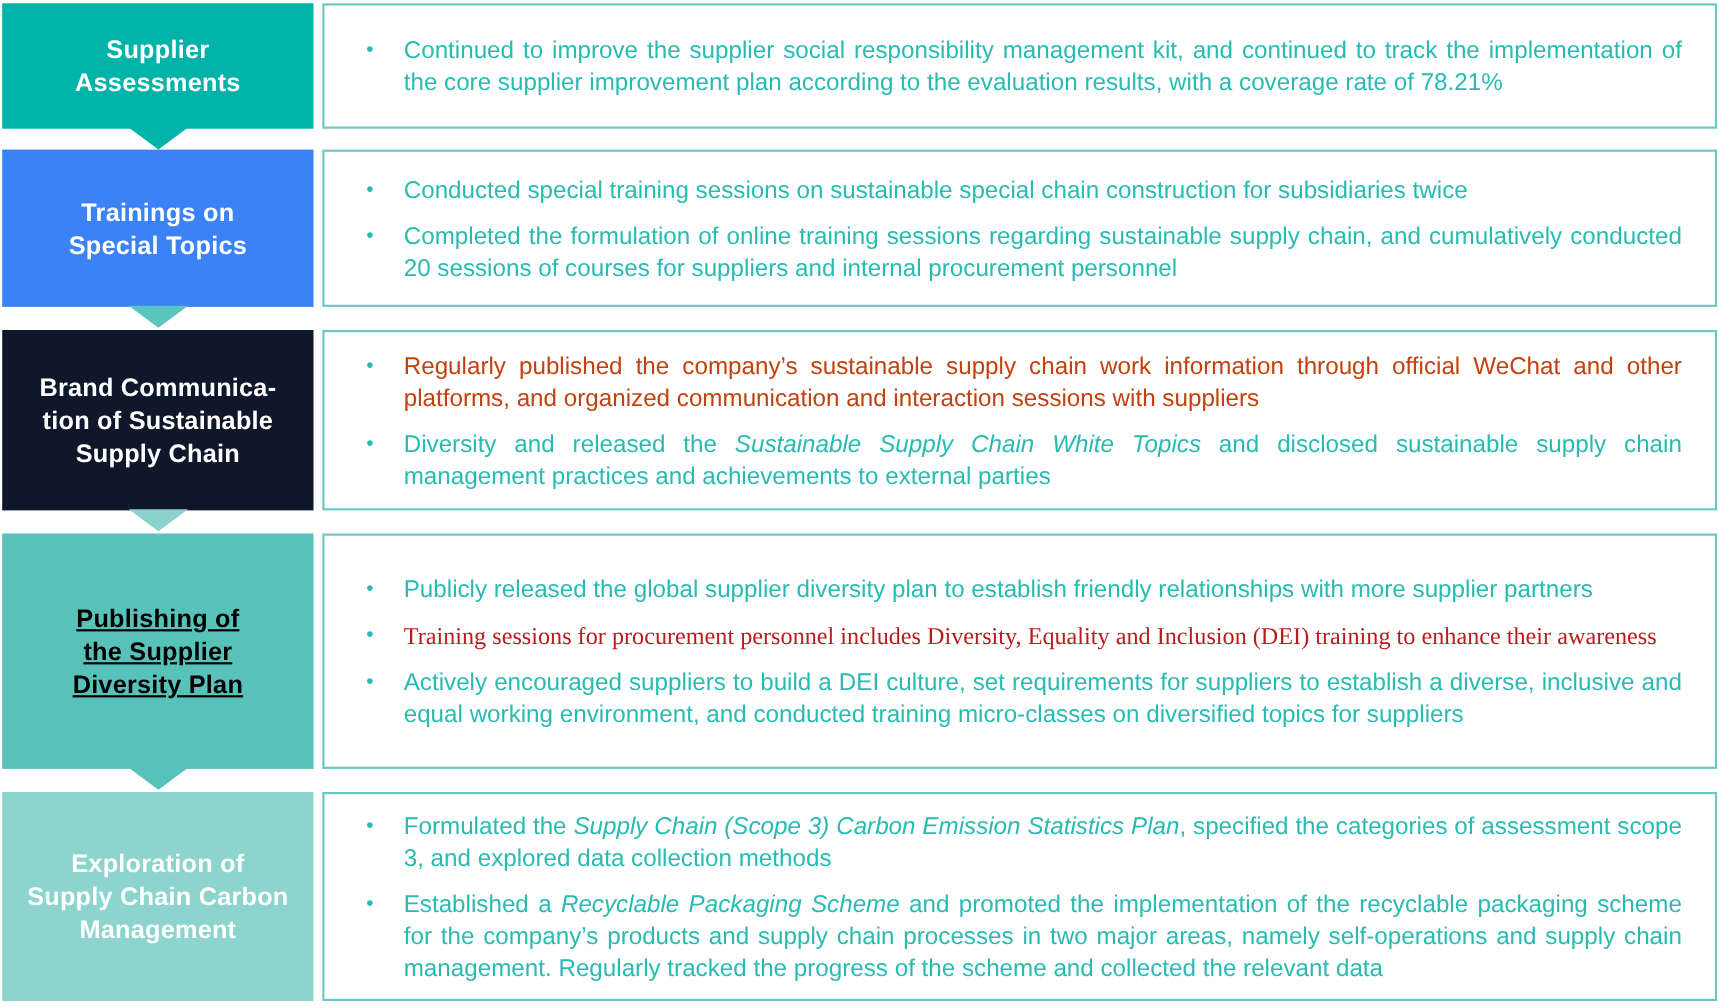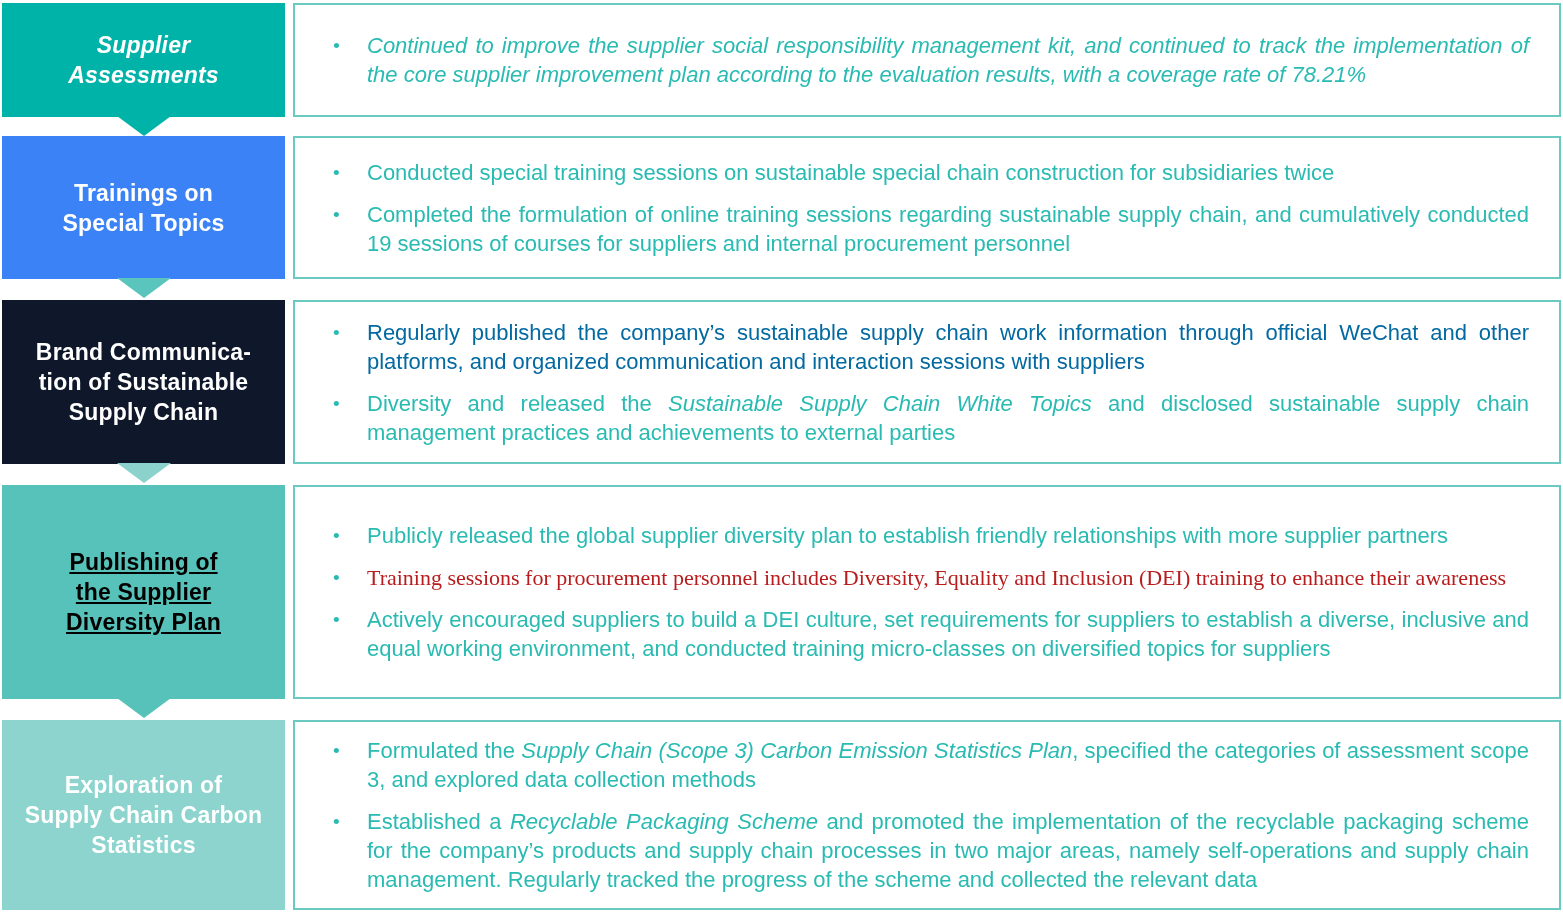--- a/index.html
+++ b/index.html
@@ -2,21 +2,21 @@
 <html><head>
 <meta charset="utf-8">
 <style>
   html,body{margin:0;padding:0;background:#ffffff;}
   body{font-family:"Liberation Sans","DejaVu Sans",sans-serif;}
   .canvas{
     width:1563px;height:916px;background:#ffffff;box-sizing:border-box;
     padding:3px 2px 0 2px;overflow:hidden;
   }
   .flow-row{display:flex;align-items:stretch;}
-  .flow-row.r1{min-height:114px;margin-bottom:19px;font-style:italic;}
+  .flow-row.r1{min-height:114px;margin-bottom:19px;}
   .flow-row.r2{min-height:143px;margin-bottom:21px;}
   .flow-row.r3{min-height:164px;margin-bottom:21px;}
   .flow-row.r4{min-height:214px;margin-bottom:21px;}
   .flow-row.r5{min-height:188px;margin-bottom:0;}
   .stage{
     width:283px;flex:0 0 283px;position:relative;
     display:flex;align-items:center;justify-content:center;
     text-align:center;color:#ffffff;
   }
   .stage-title{
@@ -69,35 +69,35 @@
 Special Topics</div>
         <div class="stage-arrow" style="border-top-color: rgb(90, 197, 188);"></div>
       </div>
       <div class="detail" style="border-color: rgb(106, 201, 193);">
         <div class="bullet">
           <span class="bullet-marker" style="color: rgb(41, 187, 178);">•</span>
           <span class="bullet-text" style="color: rgb(41, 187, 178);"><span>Conducted special training sessions on sustainable special chain construction for subsidiaries twice</span></span>
         </div>
         <div class="bullet">
           <span class="bullet-marker" style="color: rgb(41, 187, 178);">•</span>
-          <span class="bullet-text" style="color: rgb(41, 187, 178);"><span>Completed the formulation of online training sessions regarding sustainable supply chain, and cumulatively conducted 19 sessions of courses for suppliers and internal procurement personnel</span></span>
+          <span class="bullet-text" style="color: rgb(41, 187, 178);"><span>Completed the formulation of online training sessions regarding sustainable supply chain, and cumulatively conducted 20 sessions of courses for suppliers and internal procurement personnel</span></span>
         </div>
       </div>
     </div>
     <div class="flow-row r3">
       <div class="stage" style="background: #0f172a;">
         <div class="stage-title" style="color: rgb(255, 255, 255);">Brand Communica-
 tion of Sustainable
 Supply Chain</div>
         <div class="stage-arrow" style="border-top-color: rgb(138, 210, 203);"></div>
       </div>
       <div class="detail" style="border-color: rgb(106, 201, 193);">
         <div class="bullet">
           <span class="bullet-marker" style="color: rgb(41, 187, 178);">•</span>
-          <span class="bullet-text" style="color: #0369a1;"><span>Regularly published the company’s sustainable supply chain work information through official WeChat and other platforms, and organized communication and interaction sessions with suppliers</span></span>
+          <span class="bullet-text" style="color: #c2410c;"><span>Regularly published the company’s sustainable supply chain work information through official WeChat and other platforms, and organized communication and interaction sessions with suppliers</span></span>
         </div>
         <div class="bullet">
           <span class="bullet-marker" style="color: rgb(41, 187, 178);">•</span>
           <span class="bullet-text" style="color: rgb(41, 187, 178);"><span>Diversity and released the </span><i>Sustainable Supply Chain White Topics</i><span> and disclosed sustainable supply chain management practices and achievements to external parties</span></span>
         </div>
       </div>
     </div>
     <div class="flow-row r4">
       <div class="stage" style="background: rgb(86, 194, 185);">
         <div class="stage-title" style="color: #000000; text-decoration: underline;">Publishing of
@@ -117,21 +117,21 @@
         <div class="bullet">
           <span class="bullet-marker" style="color: rgb(41, 187, 178);">•</span>
           <span class="bullet-text" style="color: rgb(41, 187, 178);"><span>Actively encouraged suppliers to build a DEI culture, set requirements for suppliers to establish a diverse, inclusive and equal working environment, and conducted training micro-classes on diversified topics for suppliers</span></span>
         </div>
       </div>
     </div>
     <div class="flow-row r5">
       <div class="stage" style="background: rgb(140, 212, 205);">
         <div class="stage-title" style="color: rgb(255, 255, 255);">Exploration of
 Supply Chain Carbon
-Statistics</div>
+Management</div>
       </div>
       <div class="detail" style="border-color: rgb(106, 201, 193);">
         <div class="bullet">
           <span class="bullet-marker" style="color: rgb(41, 187, 178);">•</span>
           <span class="bullet-text" style="color: rgb(41, 187, 178);"><span>Formulated the </span><i>Supply Chain (Scope 3) Carbon Emission Statistics Plan</i><span>, specified the categories of assessment scope 3, and explored data collection methods</span></span>
         </div>
         <div class="bullet">
           <span class="bullet-marker" style="color: rgb(41, 187, 178);">•</span>
           <span class="bullet-text" style="color: rgb(41, 187, 178);"><span>Established a </span><i>Recyclable Packaging Scheme</i><span> and promoted the implementation of the recyclable packaging scheme for the company’s products and supply chain processes in two major areas, namely self-operations and supply chain management. Regularly tracked the progress of the scheme and collected the relevant data</span></span>
         </div>

